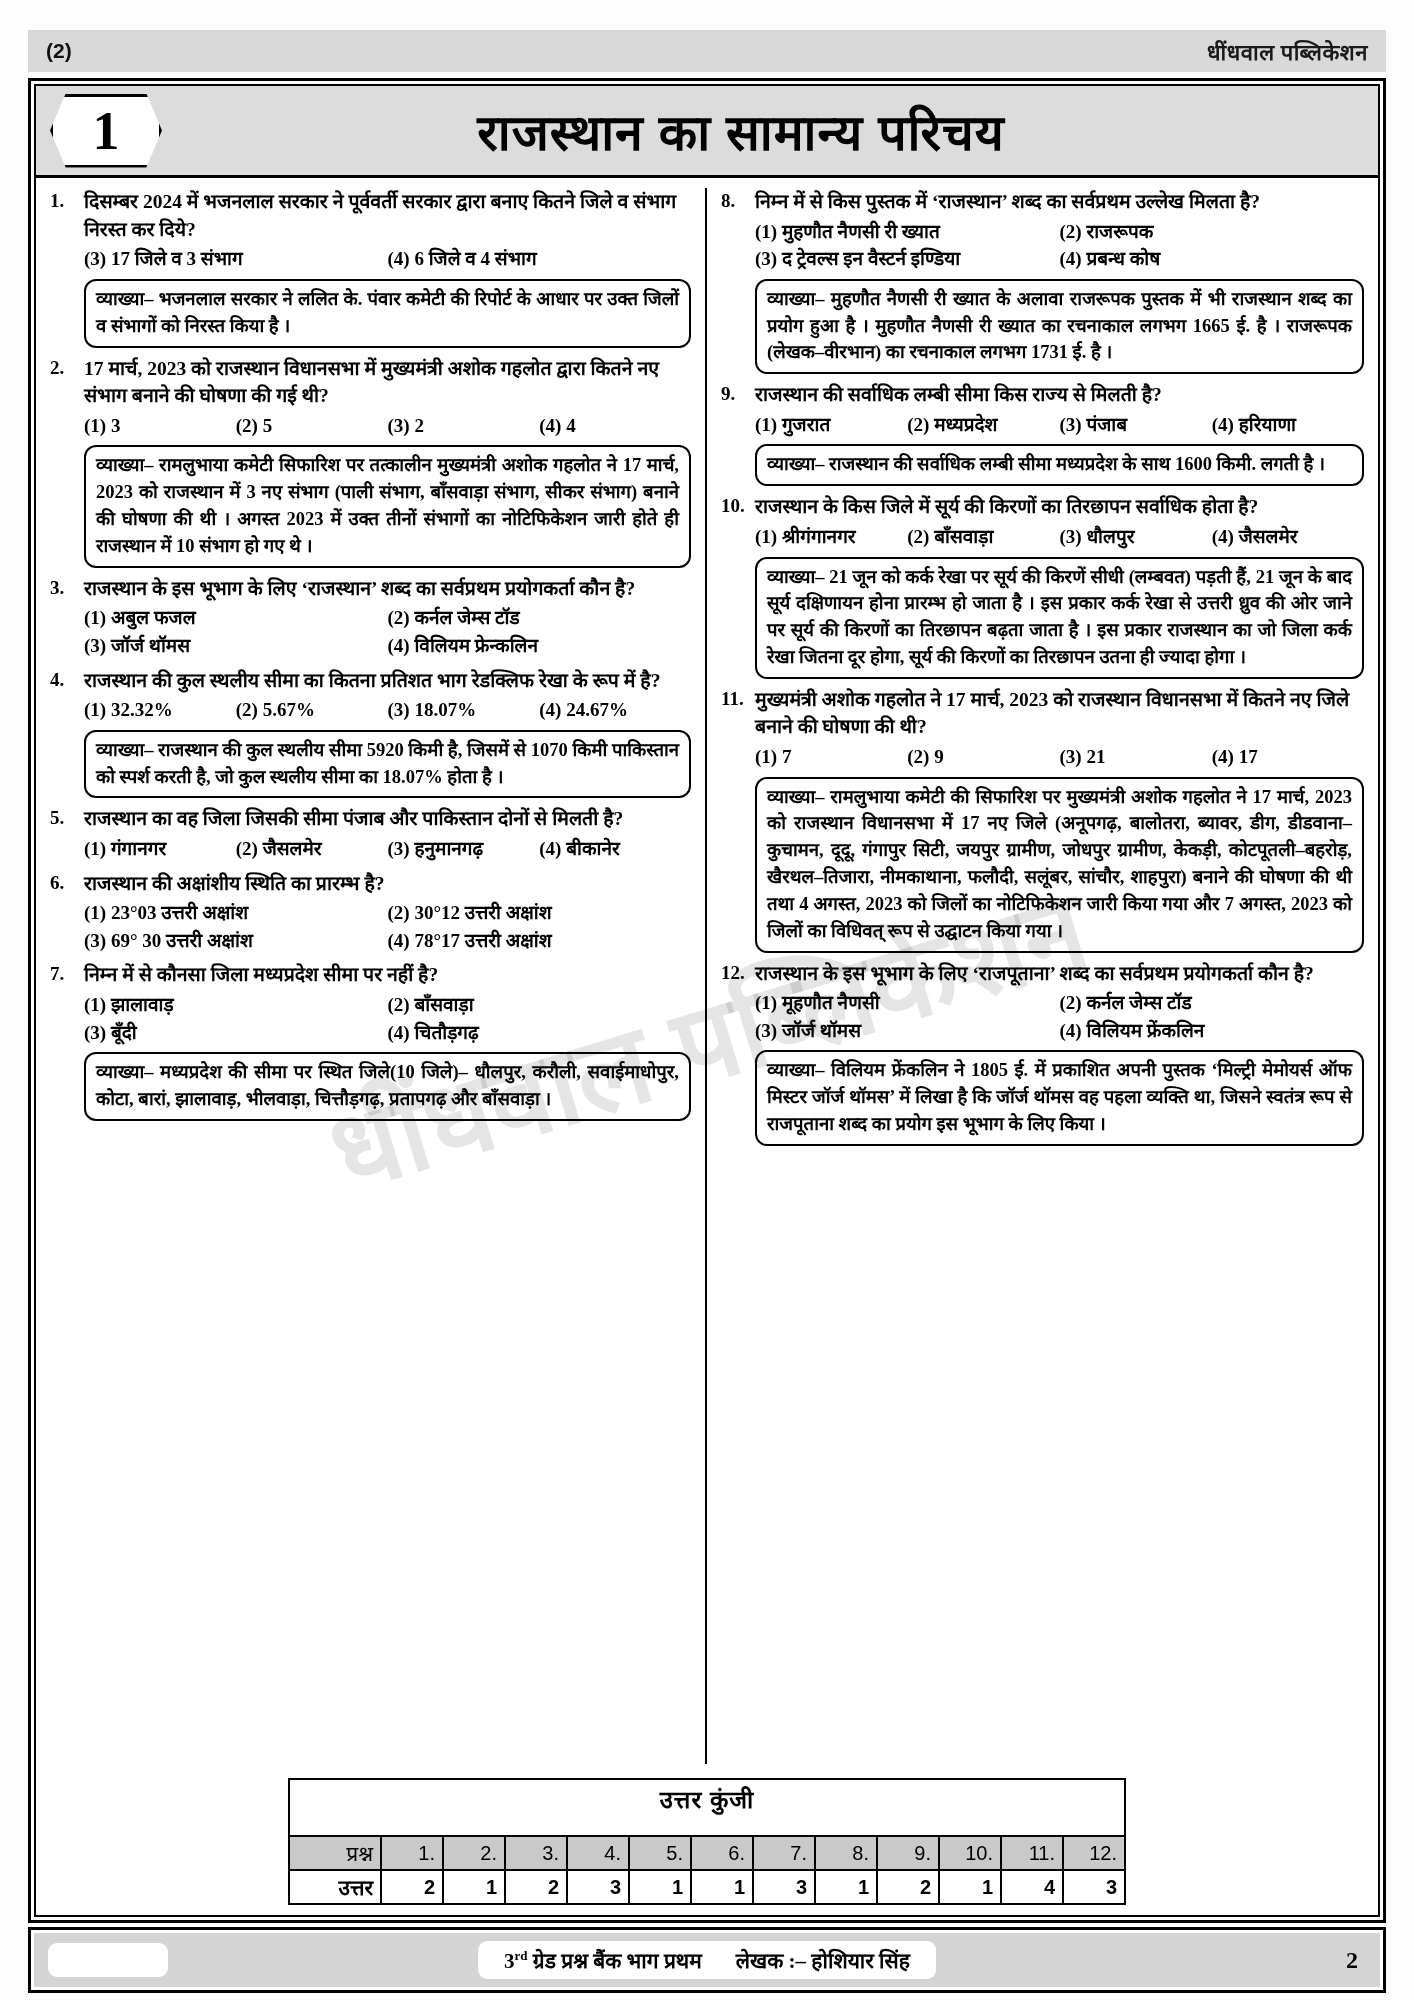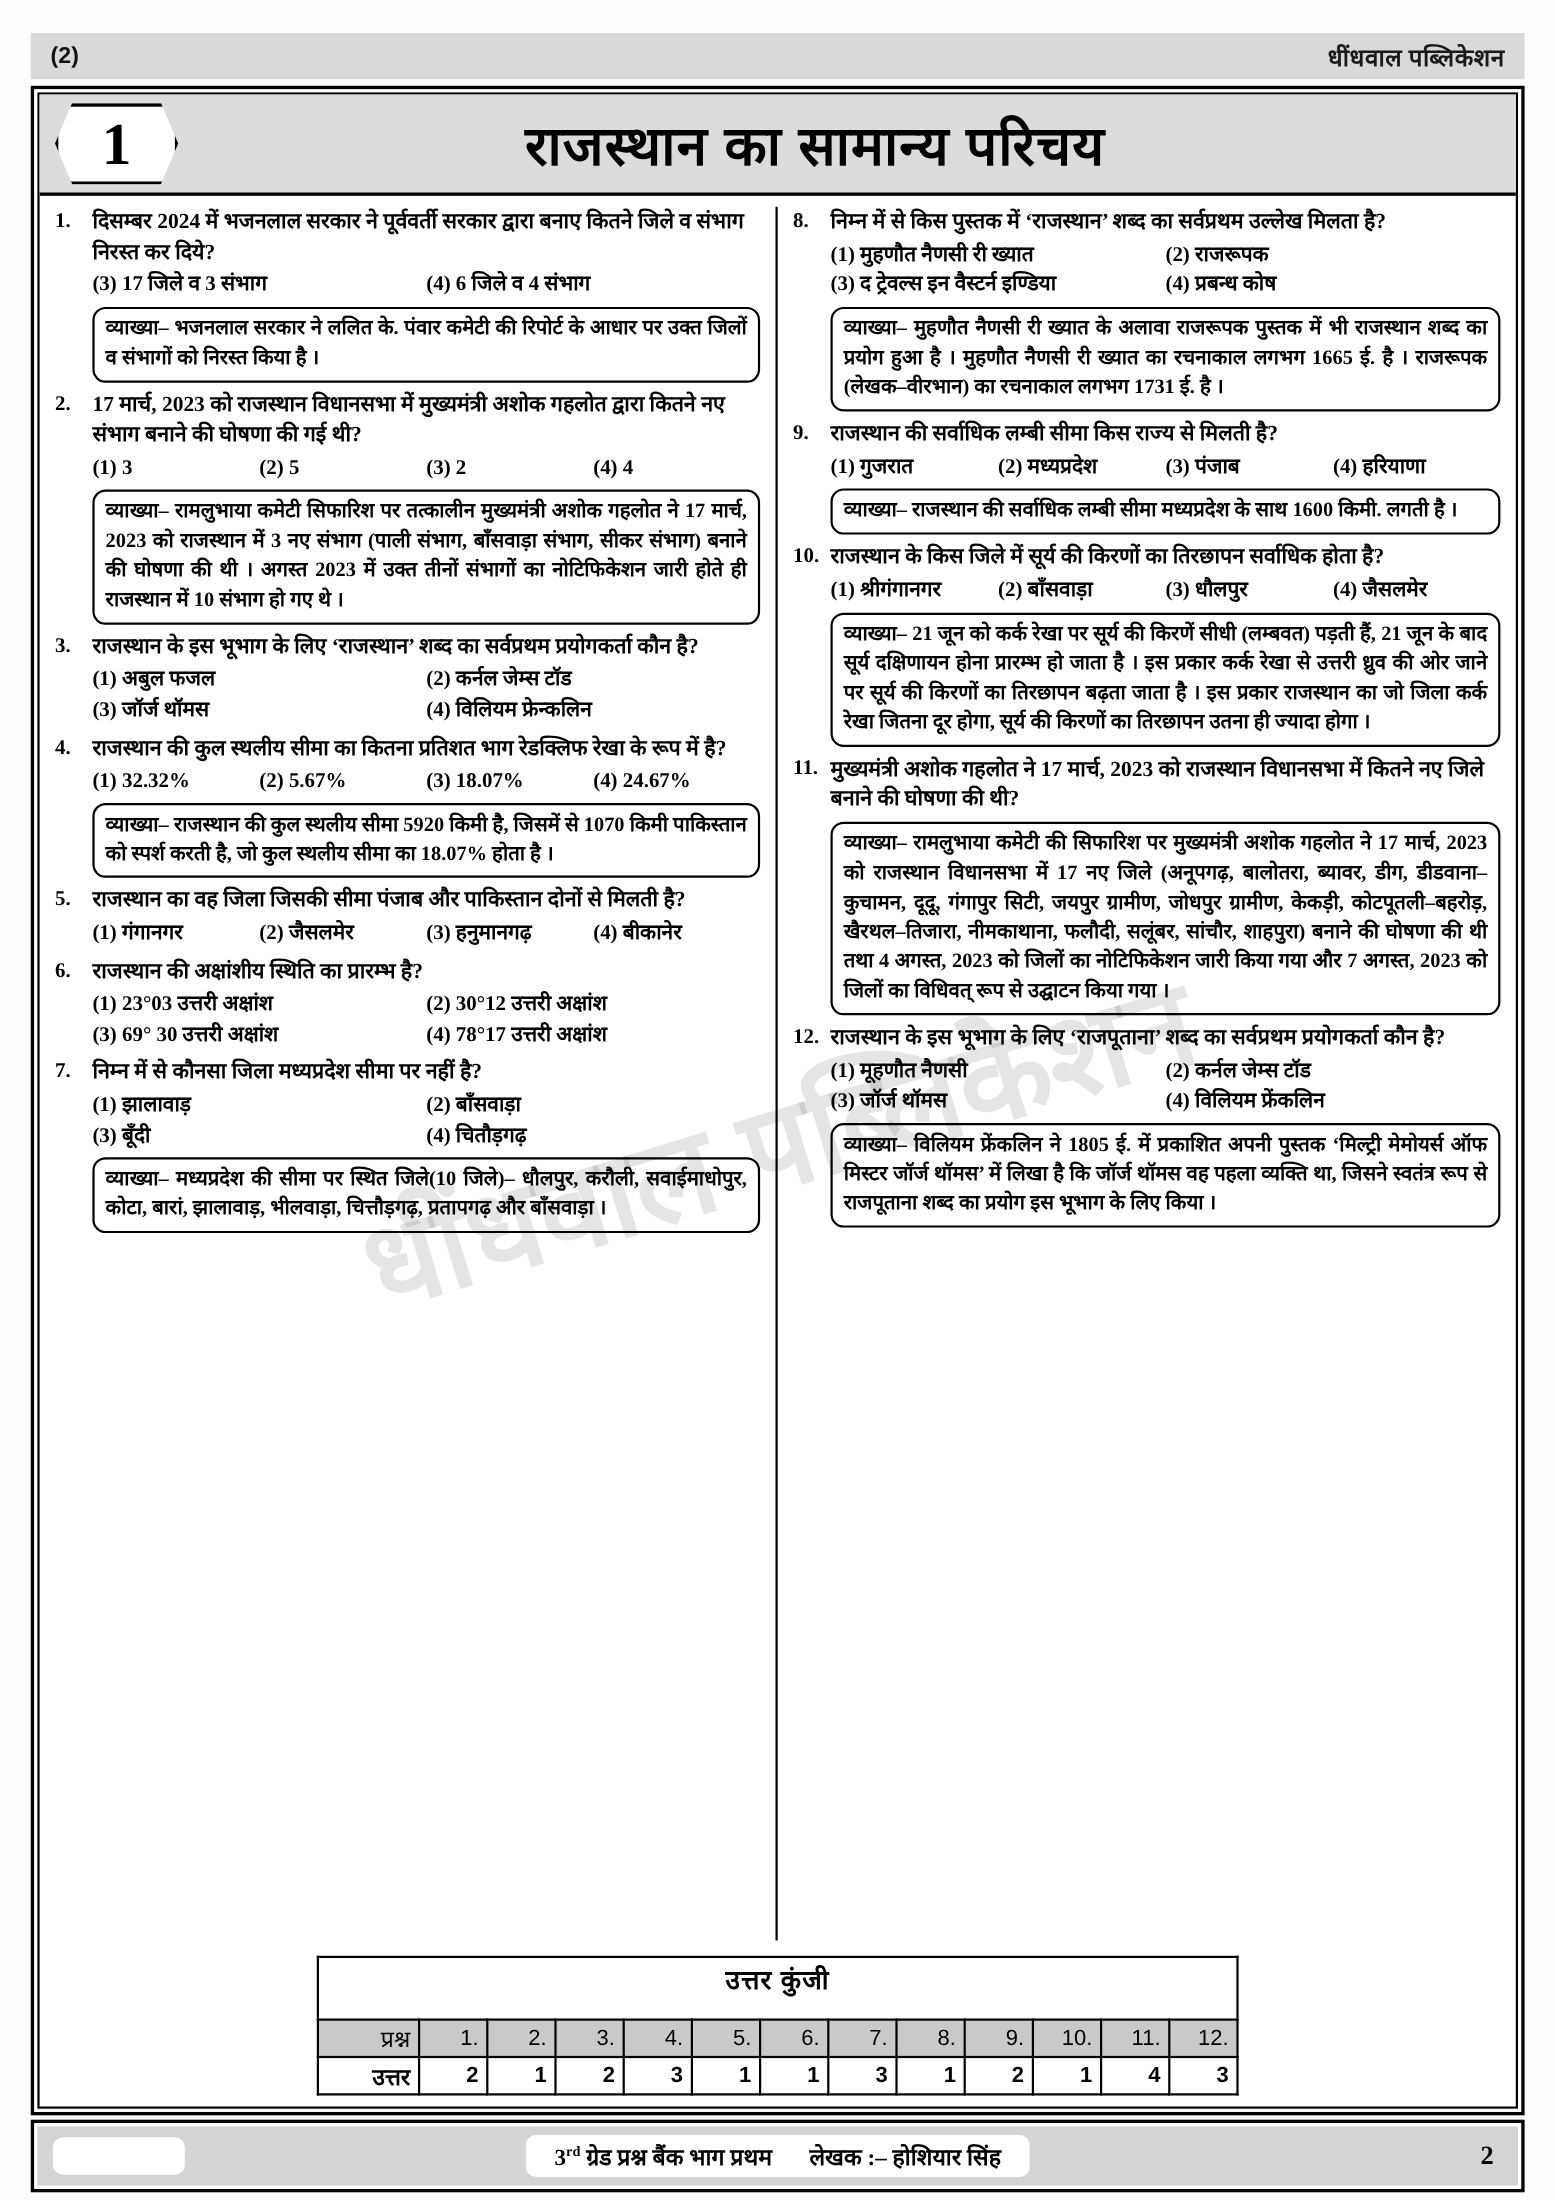--- a/index.html
+++ b/index.html
@@ -412,20 +412,28 @@
                   <span class="o4w">(3) धौलपुर</span>
                   <span class="o4w">(4) जैसलमेर</span>
                 </div>
               </div>
               <div class="expl"><b class="lead">व्याख्या–</b><span> 21 जून को कर्क रेखा पर सूर्य की किरणें सीधी (लम्बवत) पड़ती हैं, 21 जून के बाद सूर्य दक्षिणायन होना प्रारम्भ हो जाता है । इस प्रकार कर्क रेखा से उत्तरी ध्रुव की ओर जाने पर सूर्य की किरणों का तिरछापन बढ़ता जाता है । इस प्रकार राजस्थान का जो जिला कर्क रेखा जितना दूर होगा, सूर्य की किरणों का तिरछापन उतना ही ज्यादा होगा ।</span></div>
             </div>
             <div class="q">
               <div class="qhead">
                 <div class="qnum">11.</div>
                 <div class="qtext">मुख्यमंत्री अशोक गहलोत ने 17 मार्च, 2023 को राजस्थान विधानसभा में कितने नए जिले बनाने की घोषणा की थी?</div>
+              </div>
+              <div class="opts">
+                <div class="row">
+                  <span class="o4">(1) 7</span>
+                  <span class="o4">(2) 9</span>
+                  <span class="o4">(3) 21</span>
+                  <span class="o4">(4) 17</span>
+                </div>
               </div>
               <div class="expl"><b class="lead">व्याख्या–</b><span> रामलुभाया कमेटी की सिफारिश पर मुख्यमंत्री अशोक गहलोत ने 17 मार्च, 2023 को राजस्थान विधानसभा में 17 नए जिले (अनूपगढ़, बालोतरा, ब्यावर, डीग, डीडवाना–कुचामन, दूदू, गंगापुर सिटी, जयपुर ग्रामीण, जोधपुर ग्रामीण, केकड़ी, कोटपूतली–बहरोड़, खैरथल–तिजारा, नीमकाथाना, फलौदी, सलूंबर, सांचौर, शाहपुरा) बनाने की घोषणा की थी तथा 4 अगस्त, 2023 को जिलों का नोटिफिकेशन जारी किया गया और 7 अगस्त, 2023 को जिलों का विधिवत् रूप से उद्घाटन किया गया ।</span></div>
             </div>
             <div class="q">
               <div class="qhead">
                 <div class="qnum">12.</div>
                 <div class="qtext">राजस्थान के इस भूभाग के लिए ‘राजपूताना’ शब्द का सर्वप्रथम प्रयोगकर्ता कौन है?</div>
               </div>
               <div class="opts">
                 <div class="row">

